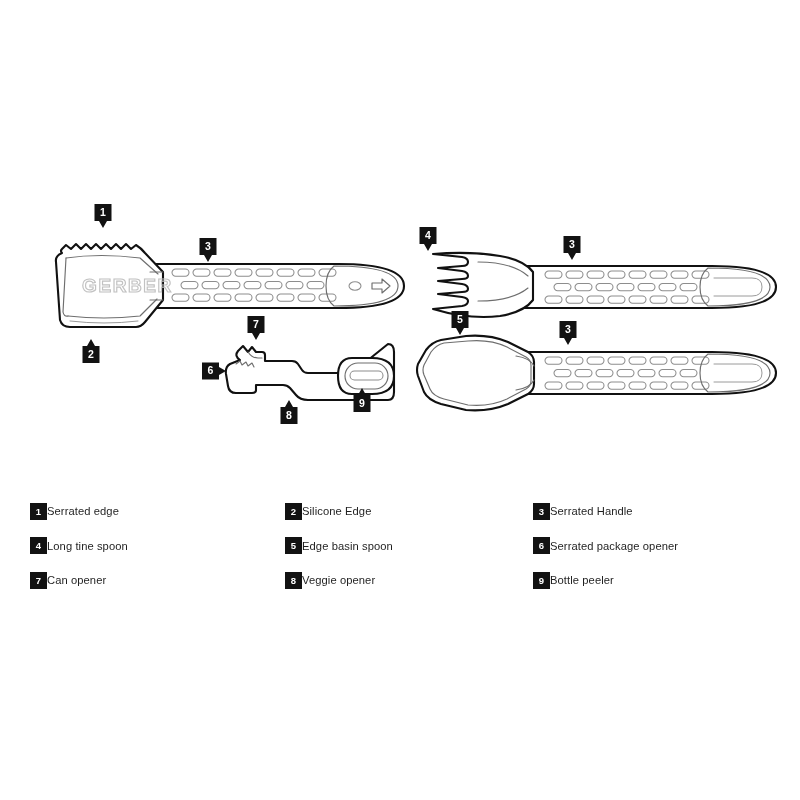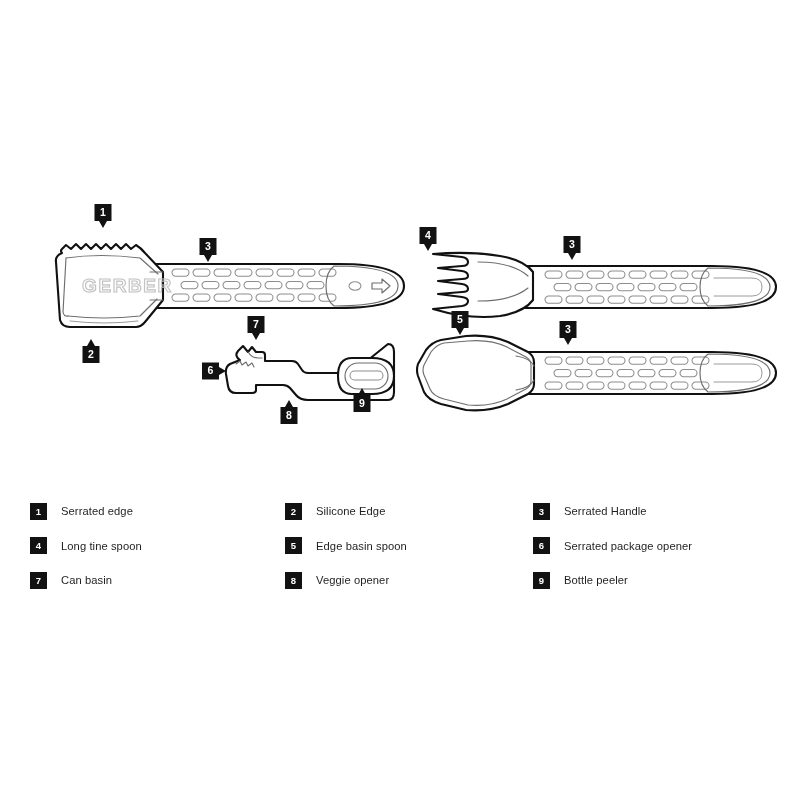--- a/index.html
+++ b/index.html
@@ -102,21 +102,20 @@
     color: #ffffff;
     font-size: 9.5px;
     font-weight: bold;
     display: flex;
     align-items: center;
     justify-content: center;
     flex: 0 0 auto;
     line-height: 1;
   }
   .legend-label {
-    margin-left: 14px;
     font-size: 11.2px;
     color: #1f1f1f;
     letter-spacing: 0.08px;
     white-space: nowrap;
   }
 </style>
 </head>
 <body>
 
 <div id="diagram-stage">
@@ -419,21 +418,21 @@
         <div class="legend-item">
           <div class="legend-badge">5</div>
           <div class="legend-label">Edge basin spoon</div>
         </div>
         <div class="legend-item">
           <div class="legend-badge">6</div>
           <div class="legend-label">Serrated package opener</div>
         </div>
         <div class="legend-item">
           <div class="legend-badge">7</div>
-          <div class="legend-label">Can basin</div>
+          <div class="legend-label">Can opener</div>
         </div>
         <div class="legend-item">
           <div class="legend-badge">8</div>
           <div class="legend-label">Veggie opener</div>
         </div>
         <div class="legend-item">
           <div class="legend-badge">9</div>
           <div class="legend-label">Bottle peeler</div>
         </div>
       </div>

